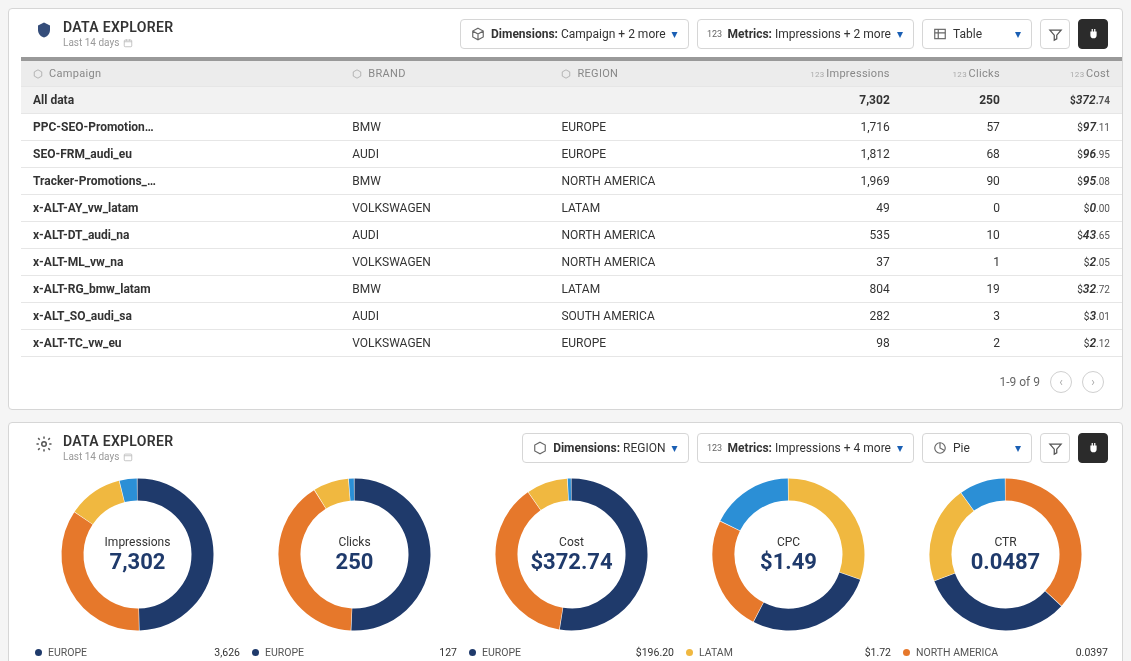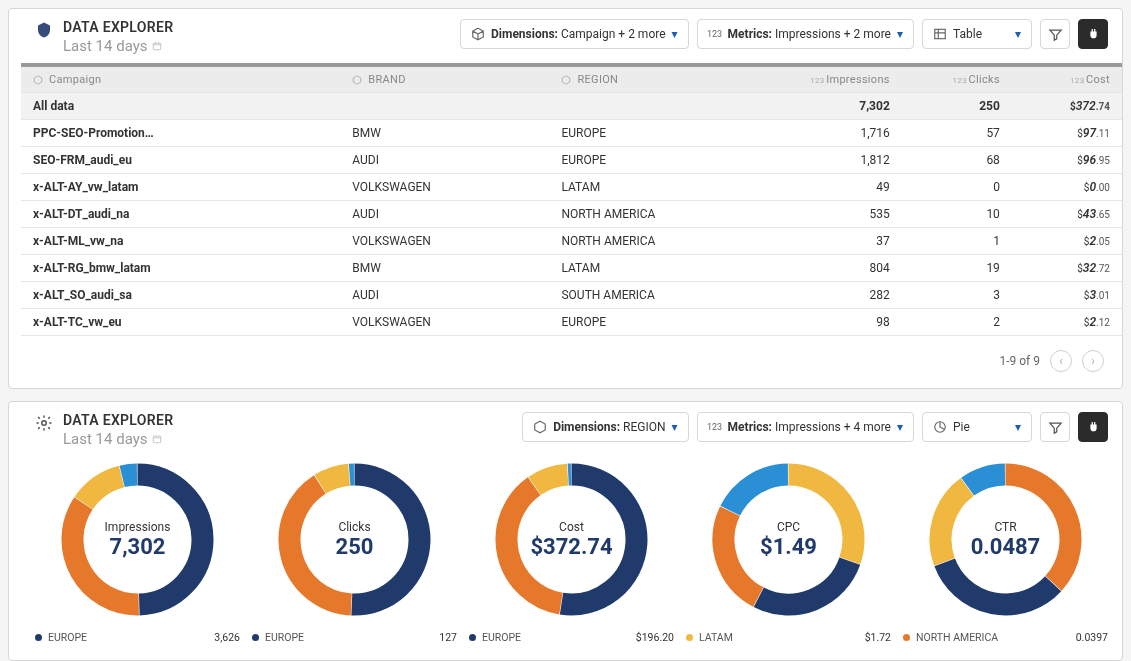--- a/index.html
+++ b/index.html
@@ -2,21 +2,21 @@
 <html><head>
 <meta charset="utf-8">
 <style>
 *{box-sizing:border-box;margin:0;padding:0;}
 body{font-family:-apple-system,BlinkMacSystemFont,"Segoe UI",Roboto,Arial,sans-serif;background:#f5f5f5;padding:8px;font-size:13px;color:#333;}
 .panel{background:#fff;border:1px solid #d6d6d6;border-radius:4px;margin-bottom:12px;padding-left:12px;}
 .panel-header{display:flex;align-items:flex-start;justify-content:space-between;padding:10px 14px 8px 14px;}
 .ph-left{display:flex;gap:10px;align-items:flex-start;}
 .ph-icon{width:18px;height:18px;display:flex;align-items:center;justify-content:center;margin-top:2px;}
 .ph-title{font-size:14px;font-weight:600;letter-spacing:0.3px;color:#333;}
-.ph-sub{font-size:15px;color:#999;margin-top:2px;display:flex;align-items:center;gap:4px;}
+.ph-sub{font-size:10px;color:#999;margin-top:2px;display:flex;align-items:center;gap:4px;}
 .ph-right{display:flex;gap:8px;align-items:center;}
 .dropdown{border:1px solid #d6d6d6;border-radius:4px;padding:5px 10px;display:flex;align-items:center;gap:6px;font-size:12px;background:#fff;cursor:pointer;min-height:30px;}
 .dropdown .dd-icon{width:14px;height:14px;display:flex;align-items:center;justify-content:center;color:#666;}
 .dropdown .dd-value{color:#333;}
 .dropdown .dd-caret{margin-left:auto;color:#1a5fb4;}
 .icon-btn{width:30px;height:30px;border:1px solid #d6d6d6;border-radius:4px;display:flex;align-items:center;justify-content:center;cursor:pointer;background:#fff;}
 .icon-btn.dark{background:#2b2b2b;border-color:#2b2b2b;color:#fff;}
 .table-wrap{border-top:4px solid #999;overflow-x:auto;}
 table{width:100%;border-collapse:collapse;font-size:12px;}
 th,td{border-bottom:1px solid #e6e6e6;padding:6px 12px;text-align:left;white-space:nowrap;}
@@ -138,20 +138,28 @@
           </tr>
           <tr>
             <td>SEO-FRM_audi_eu</td>
             <td>AUDI</td>
             <td>EUROPE</td>
             <td class="num">1,812</td>
             <td class="num">68</td>
             <td class="num"><span style="font-size:10px">$</span><span class="cost-major">96</span><span class="cost-minor">.95</span></td>
           </tr>
           <tr>
+            <td>Tracker-Promotions_…</td>
+            <td>BMW</td>
+            <td>NORTH AMERICA</td>
+            <td class="num">1,969</td>
+            <td class="num">90</td>
+            <td class="num"><span style="font-size:10px">$</span><span class="cost-major">95</span><span class="cost-minor">.08</span></td>
+          </tr>
+          <tr>
             <td>x-ALT-AY_vw_latam</td>
             <td>VOLKSWAGEN</td>
             <td>LATAM</td>
             <td class="num">49</td>
             <td class="num">0</td>
             <td class="num"><span style="font-size:10px">$</span><span class="cost-major">0</span><span class="cost-minor">.00</span></td>
           </tr>
           <tr>
             <td>x-ALT-DT_audi_na</td>
             <td>AUDI</td>

